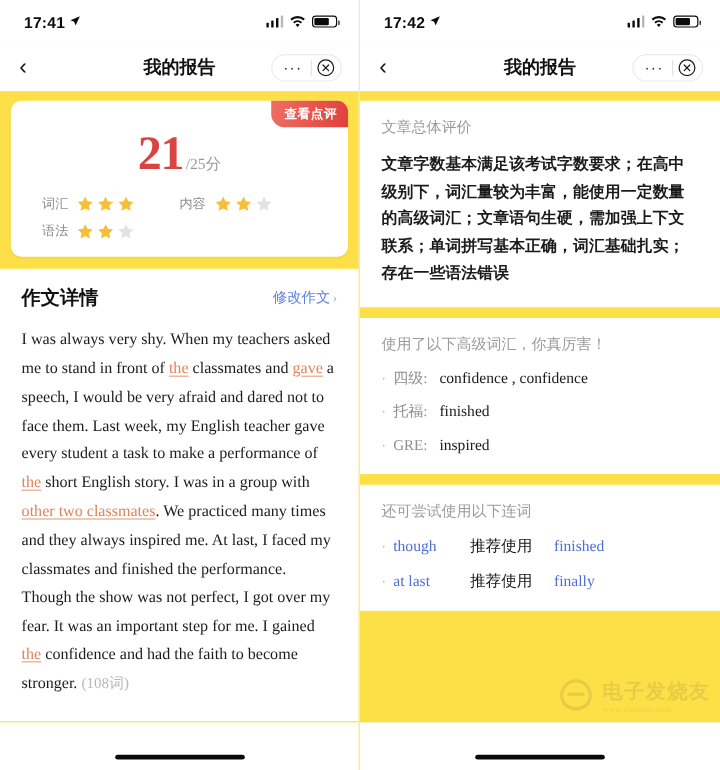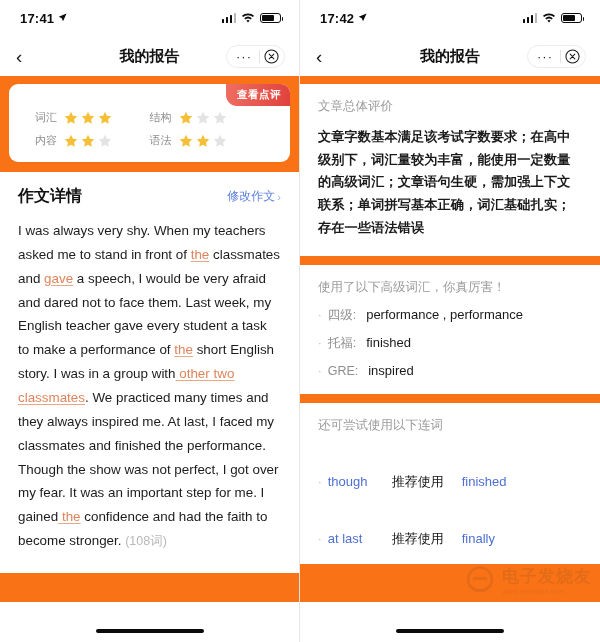--- a/index.html
+++ b/index.html
@@ -60,21 +60,21 @@
   }
   .nav-dots { font-size: 13px; color: #222; padding: 0 7px; letter-spacing: 1px; line-height: 1; cursor: pointer; }
   .nav-sep { width: 1px; height: 13px; background: #e3e3e3; }
   .nav-close {
     width: 22px; height: 22px; display: flex; align-items: center; justify-content: center;
     cursor: pointer;
   }
   .nav-close svg { display: block; }
 
   
-  .page { height: 566px; background: #f97316; overflow: hidden; position: relative; }
+  .page { height: 566px; background: #fde047; overflow: hidden; position: relative; font-family: Liberation Serif, serif; }
 
   
   .score-card {
     margin: 8px 9px 0 9px; background: #ffffff; border-radius: 9px;
     position: relative; padding: 16px 0 14px 0;
     box-shadow: 0 1px 2px rgba(0,0,0,.04);
   }
   .badge {
     position: absolute; top: 0; right: 0;
     background: linear-gradient(100deg, #ef6e62 0%, #e0413c 100%);
@@ -125,21 +125,21 @@
 
   .vocab-list { display: flex; flex-direction: column; gap: 11px; }
   .vocab-item { display: flex; align-items: baseline; font-size: 13px; }
   .dot { color: #b5b5b5; font-size: 11px; margin-right: 6px; }
   .vocab-level { color: #8f8f8f; font-size: 12.5px; margin-right: 10px; white-space: nowrap; }
   .vocab-words { color: #1a1a1a; font-size: 13px; }
 
   .conj-list { display: flex; flex-direction: column; gap: 11px; }
   .conj-item { display: flex; align-items: baseline; font-size: 13px; }
   .conj-from { color: #4e6fd4; min-width: 64px; }
-  .conj-mid { color: #171717; margin-right: 18px; margin-top: 28px; }
+  .conj-mid { color: #171717; margin-right: 18px; }
   .conj-to { color: #4e6fd4; }
 
   
   .home-wrap { position: absolute; left: 0; right: 0; bottom: 0; height: 40px; background: #ffffff; }
   .home-bar {
     position: absolute; bottom: 9px; left: 50%; transform: translateX(-50%);
     width: 108px; height: 4px; background: #0a0a0a; border-radius: 3px;
   }
 
   
@@ -197,46 +197,36 @@
             <path d="M5.5 5.5 10.5 10.5 M10.5 5.5 5.5 10.5" stroke="#1a1a1a" stroke-width="1.1" stroke-linecap="round"></path>
           </svg>
         </span>
       </div>
     </div>
 
     <div class="page">
 
       <div class="score-card">
         <div class="badge">查看点评</div>
+        <div class="score-row">
+          <span class="score-num">21</span>
+          <span class="score-total">/25分</span>
+        </div>
         <div class="ratings" id="rating-grid">
             <div class="rating">
               <span class="rating-label">词汇</span>
               <span class="stars">
                 <svg class="star" viewBox="0 0 16 16">
                   <path d="M8 .9 10.2 5.4 15.1 6.1 11.5 9.6 12.4 14.5 8 12.2 3.6 14.5 4.5 9.6 .9 6.1 5.8 5.4z" fill="#f5c038"></path>
                 </svg>
                 <svg class="star" viewBox="0 0 16 16">
                   <path d="M8 .9 10.2 5.4 15.1 6.1 11.5 9.6 12.4 14.5 8 12.2 3.6 14.5 4.5 9.6 .9 6.1 5.8 5.4z" fill="#f5c038"></path>
                 </svg>
                 <svg class="star" viewBox="0 0 16 16">
                   <path d="M8 .9 10.2 5.4 15.1 6.1 11.5 9.6 12.4 14.5 8 12.2 3.6 14.5 4.5 9.6 .9 6.1 5.8 5.4z" fill="#f5c038"></path>
-                </svg>
-              </span>
-            </div>
-            <div class="rating">
-              <span class="rating-label">结构</span>
-              <span class="stars">
-                <svg class="star" viewBox="0 0 16 16">
-                  <path d="M8 .9 10.2 5.4 15.1 6.1 11.5 9.6 12.4 14.5 8 12.2 3.6 14.5 4.5 9.6 .9 6.1 5.8 5.4z" fill="#f5c038"></path>
-                </svg>
-                <svg class="star" viewBox="0 0 16 16">
-                  <path d="M8 .9 10.2 5.4 15.1 6.1 11.5 9.6 12.4 14.5 8 12.2 3.6 14.5 4.5 9.6 .9 6.1 5.8 5.4z" fill="#e3e3e3"></path>
-                </svg>
-                <svg class="star" viewBox="0 0 16 16">
-                  <path d="M8 .9 10.2 5.4 15.1 6.1 11.5 9.6 12.4 14.5 8 12.2 3.6 14.5 4.5 9.6 .9 6.1 5.8 5.4z" fill="#e3e3e3"></path>
                 </svg>
               </span>
             </div>
             <div class="rating">
               <span class="rating-label">内容</span>
               <span class="stars">
                 <svg class="star" viewBox="0 0 16 16">
                   <path d="M8 .9 10.2 5.4 15.1 6.1 11.5 9.6 12.4 14.5 8 12.2 3.6 14.5 4.5 9.6 .9 6.1 5.8 5.4z" fill="#f5c038"></path>
                 </svg>
                 <svg class="star" viewBox="0 0 16 16">
@@ -329,21 +319,21 @@
         <div class="sec-label">文章总体评价</div>
         <div class="sec-para">文章字数基本满足该考试字数要求；在高中级别下，词汇量较为丰富，能使用一定数量的高级词汇；文章语句生硬，需加强上下文联系；单词拼写基本正确，词汇基础扎实；存在一些语法错误</div>
       </div>
 
       <div class="sec">
         <div class="sec-label">使用了以下高级词汇，你真厉害！</div>
         <div class="vocab-list" id="vocab-list">
             <div class="vocab-item">
               <span class="dot">·</span>
               <span class="vocab-level">四级:</span>
-              <span class="vocab-words">performance , performance</span>
+              <span class="vocab-words">confidence , confidence</span>
             </div>
             <div class="vocab-item">
               <span class="dot">·</span>
               <span class="vocab-level">托福:</span>
               <span class="vocab-words">finished</span>
             </div>
             <div class="vocab-item">
               <span class="dot">·</span>
               <span class="vocab-level">GRE:</span>
               <span class="vocab-words">inspired</span>

